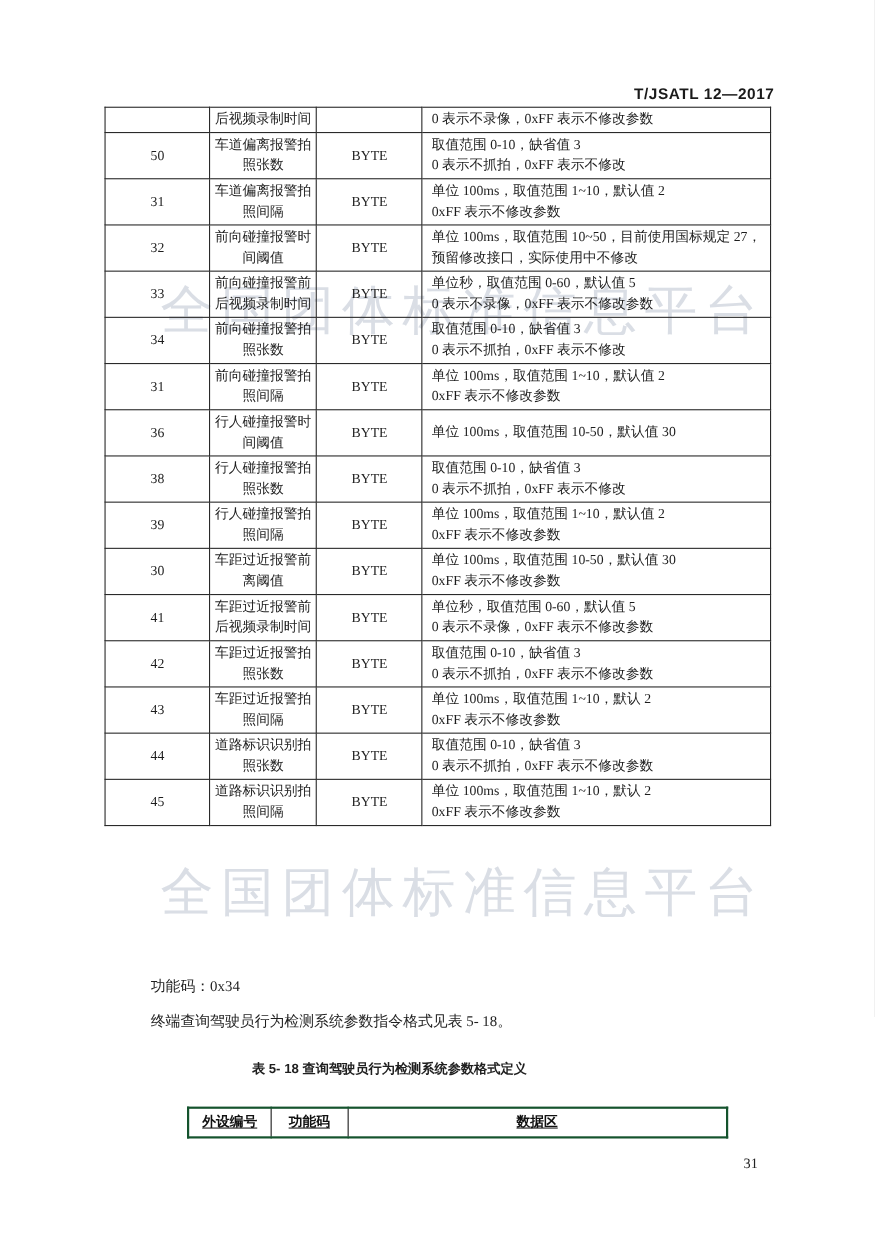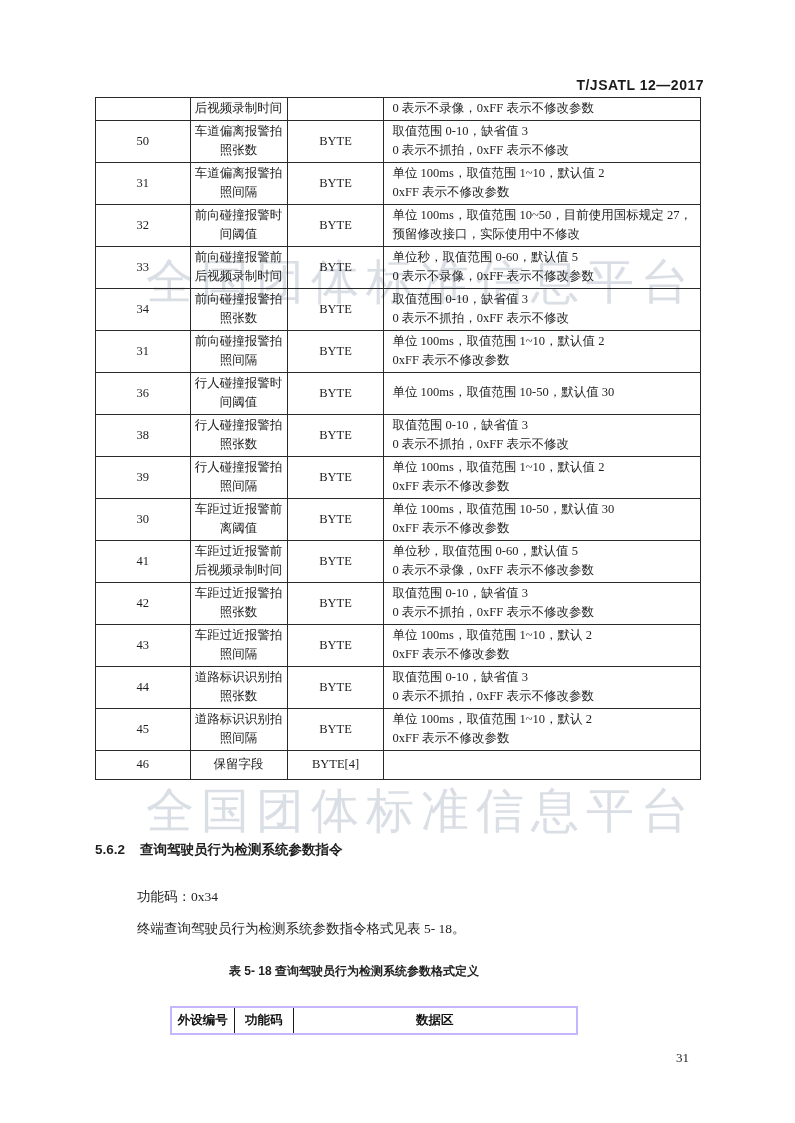--- a/index.html
+++ b/index.html
@@ -93,25 +93,26 @@
     left:0; top:963px; width:708px;
     text-align:center;
     font-family:"Liberation Sans", sans-serif;
     font-weight:700;
     font-size:12px;
     z-index:1;
   }
   table.query-table {
     position:absolute;
     left:170px; top:1006px;
-    width:408px;
+    width:492px;
     border-collapse:collapse;
-    border:2px solid #c4b5fd;
+    border:2px solid #14532d;
     z-index:1;
     background:transparent;
+    text-decoration:underline;
   }
   table.query-table th {
     border:1px solid #1a1a1a;
     height:27px;
     font-family:"Liberation Sans", sans-serif;
     font-weight:700;
     font-size:12.5px;
     text-align:center;
     color:#111;
   }
@@ -321,34 +322,23 @@
       <td class="c-name">
             <div class="line">道路标识识别拍</div>
             <div class="line">照间隔</div>
           </td>
       <td class="c-type">BYTE</td>
       <td class="c-desc">
             <div class="line">单位 100ms，取值范围 1~10，默认 2</div>
             <div class="line">0xFF 表示不修改参数</div>
           </td>
     </tr>
-        <tr class="row-last">
-      <td class="c-no">46</td>
-      <td class="c-name">
-            <div class="line">保留字段</div>
-          </td>
-      <td class="c-type">BYTE[4]</td>
-      <td class="c-desc"></td>
-    </tr>
       </tbody>
   </table>
 
-  <div class="section-heading">
-    <span class="sec-num">5.6.2</span><span>查询驾驶员行为检测系统参数指令</span>
-  </div>
 
   <p class="para para1">功能码：0x34</p>
   <p class="para para2">终端查询驾驶员行为检测系统参数指令格式见表 5- 18。</p>
 
   <div class="table-caption">表 5- 18 查询驾驶员行为检测系统参数格式定义</div>
 
   <table class="query-table">
     <tbody>
       <tr>
         <th class="q-col1">外设编号</th>

